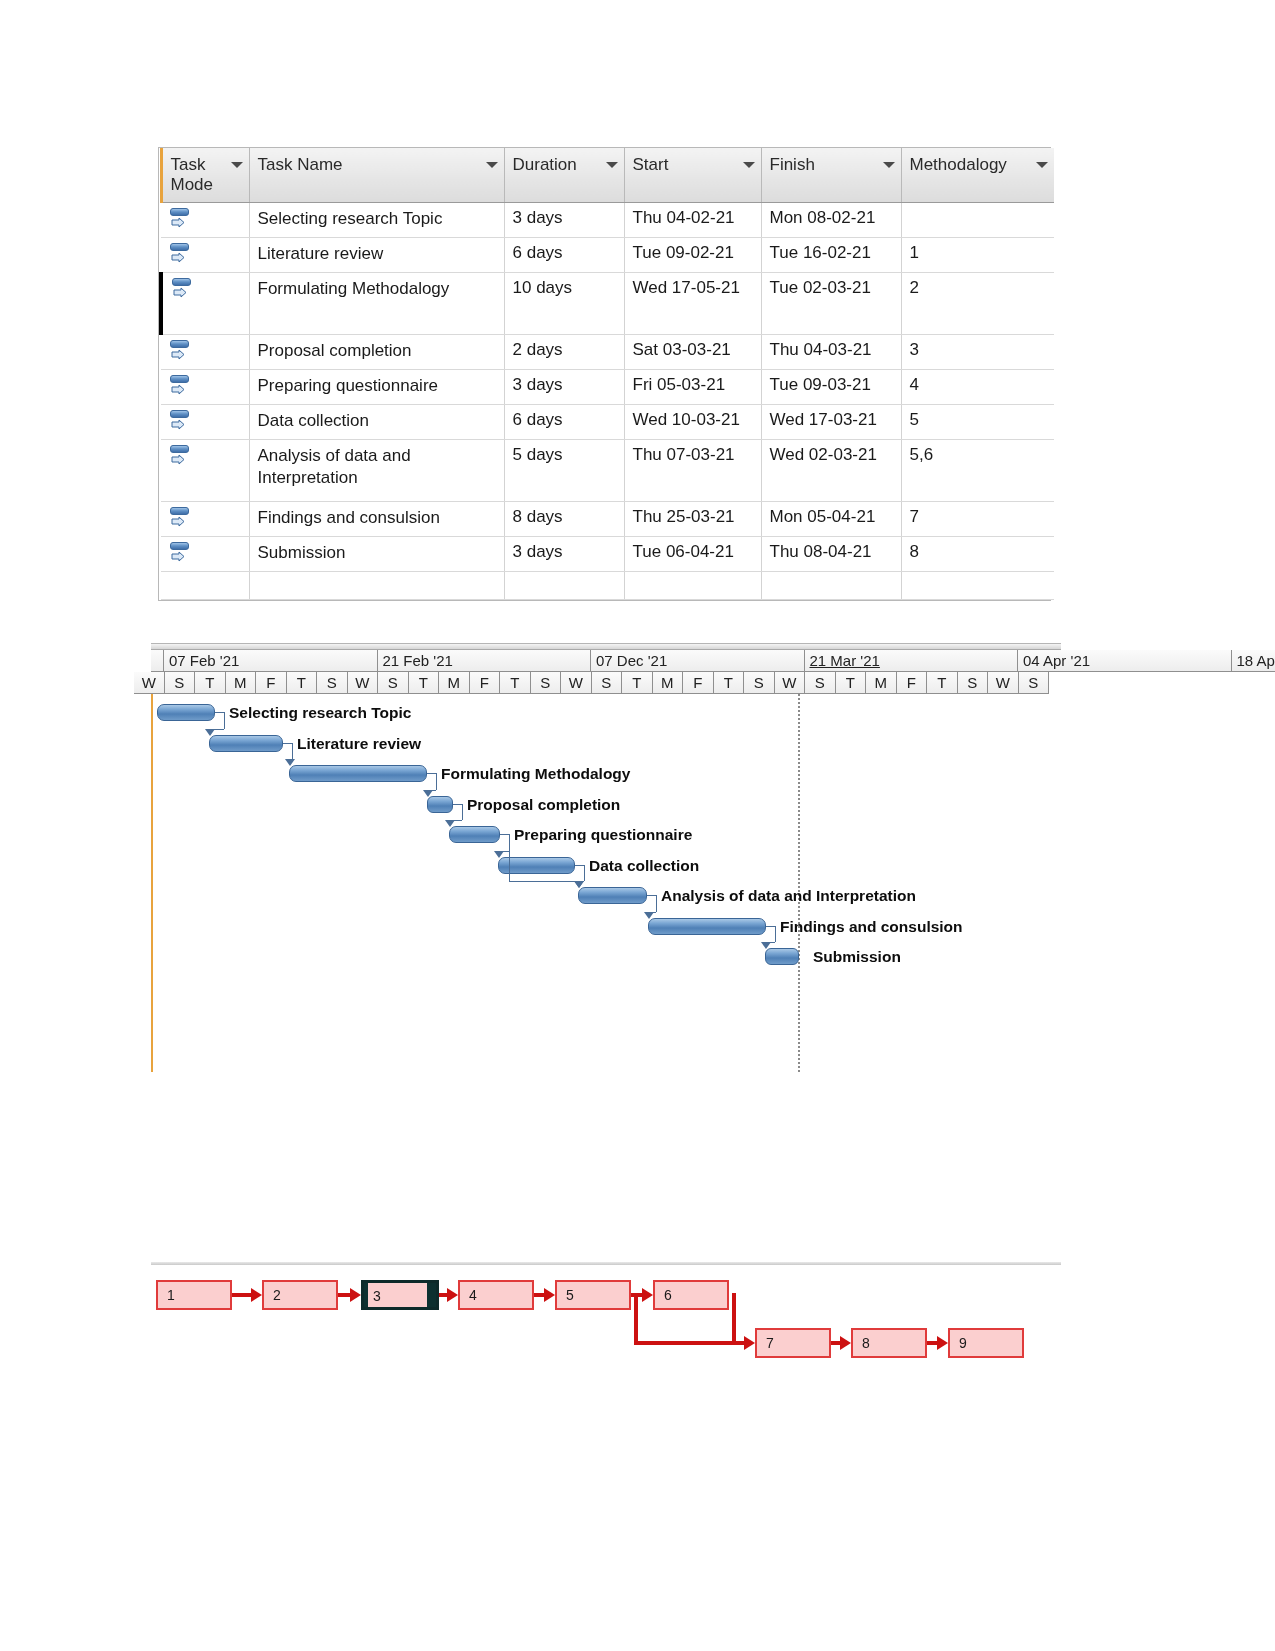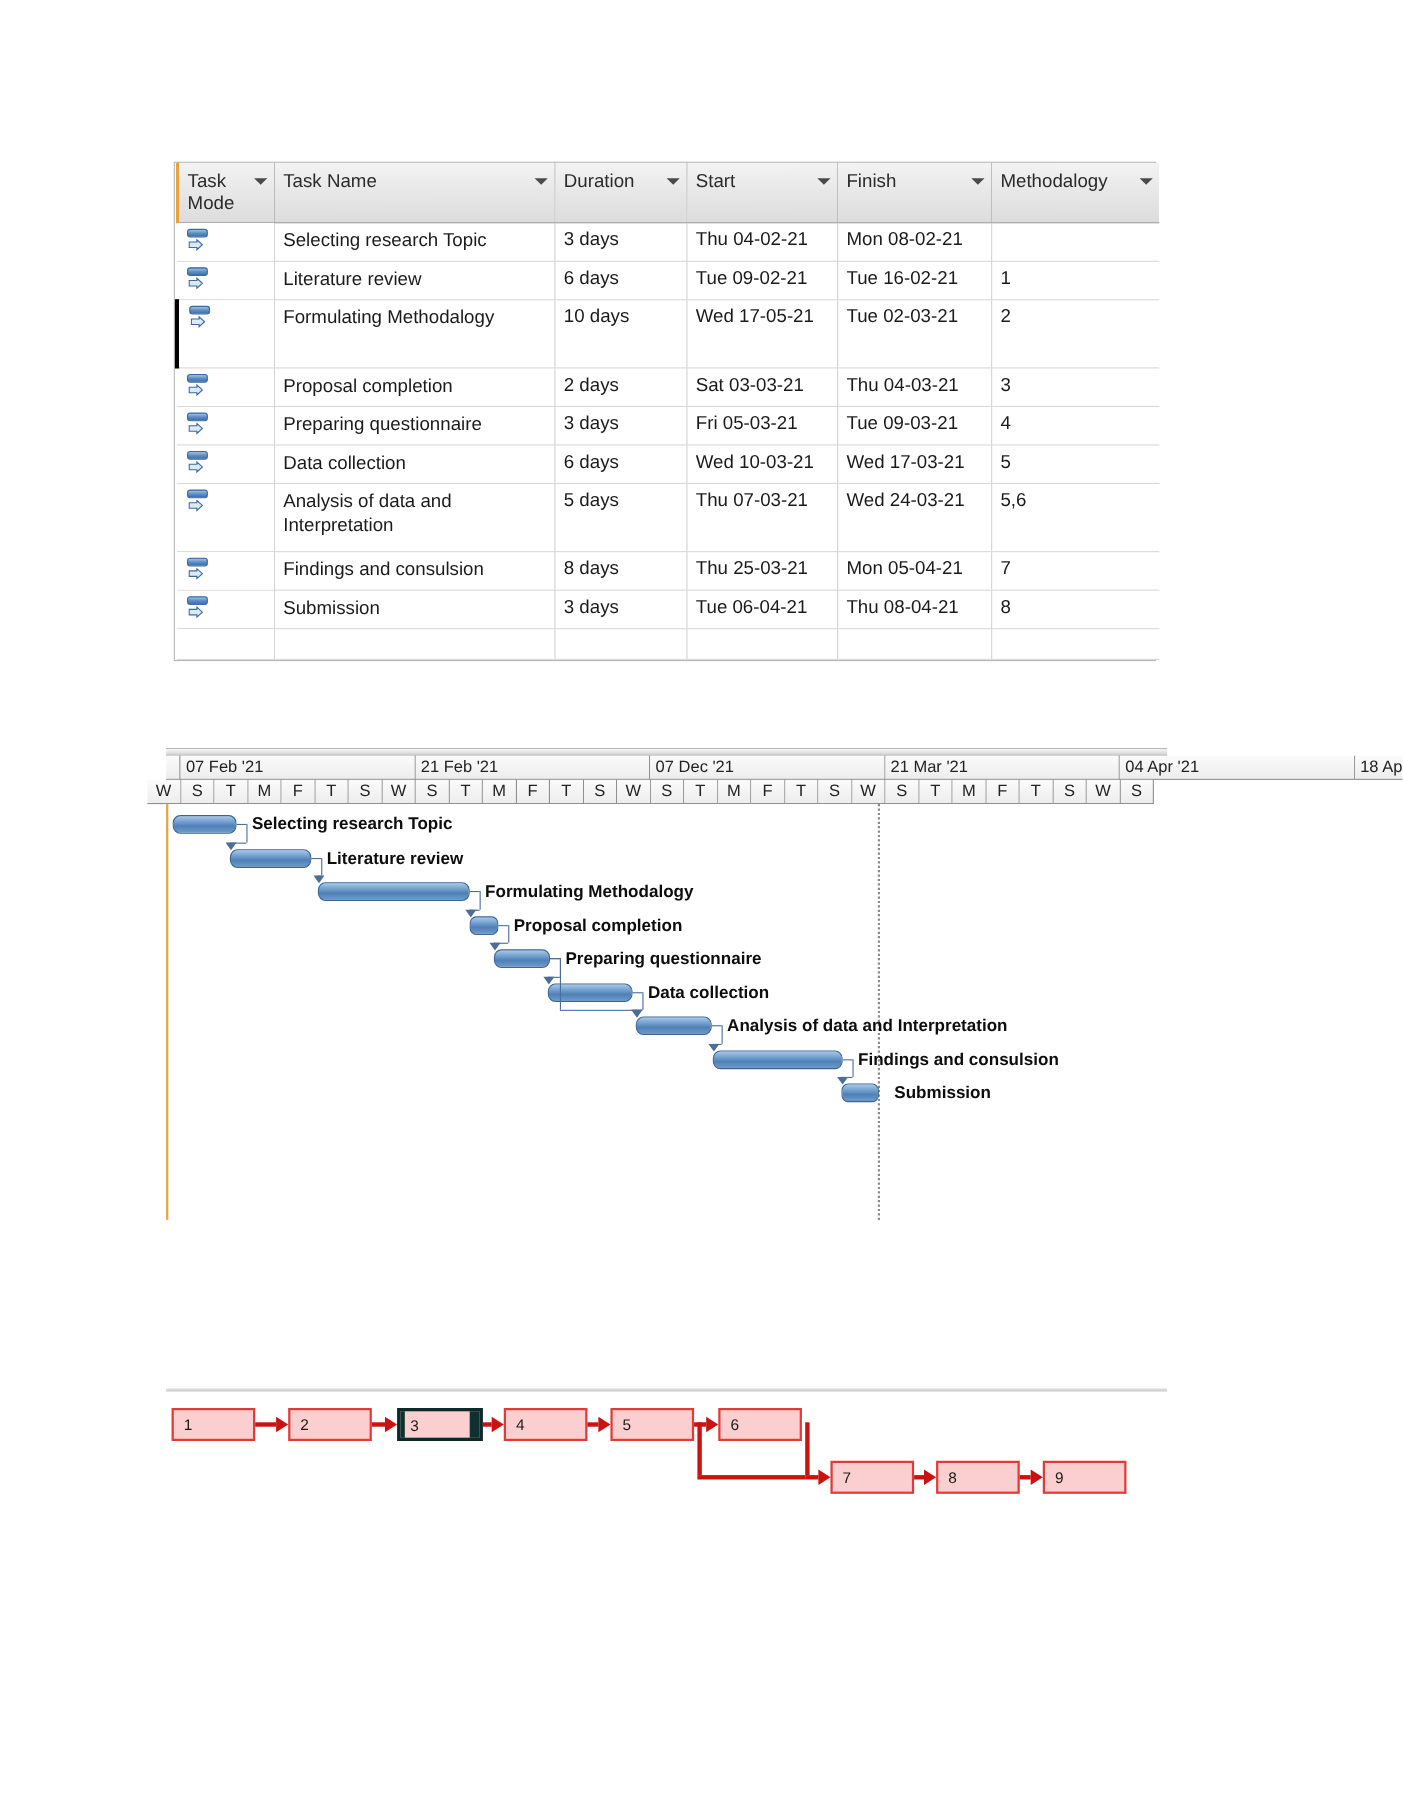--- a/index.html
+++ b/index.html
@@ -100,21 +100,20 @@
 
   
   .gantt {
     position: absolute;
     left: 151px;
     top: 643px;
     width: 910px;
     height: 428px;
     background: #fff;
     border-top: 1px solid #b5b5b5;
-    margin-top: 37px;
   }
   .gantt-topbar {
     position: absolute; left:0; top:0; width: 910px; height: 6px;
     background: linear-gradient(to bottom,#f4f4f4,#d6d6d6);
     border-bottom: 1px solid #a9a9a9;
   }
   .ts-row { position: absolute; left: 0; height: 22px; width: 910px; }
   .ts-months { top: 6px; }
   .ts-days   { top: 28px; }
   .ts-cell {
@@ -358,21 +357,21 @@
             <div class="mode-icon">
               <div class="bar"></div>
               <svg class="arrow" viewBox="0 0 14 12">
                   <path d="M1 3 L8 3 L8 1 L13 5.5 L8 10 L8 8 L1 8 Z" fill="#dce9f7" stroke="#3d6a9e" stroke-width="1"></path>
                 </svg>
             </div>
           </td>
           <td class="name-cell">Analysis of data and Interpretation</td>
           <td>5 days</td>
           <td>Thu 07-03-21</td>
-          <td>Wed 24-03-21</td>
+          <td>Wed 02-03-21</td>
           <td style="border-right:none">5,6</td>
         </tr>
 
         <tr>
           <td class="mode-cell">
             <div class="mode-icon">
               <div class="bar"></div>
               <svg class="arrow" viewBox="0 0 14 12">
                   <path d="M1 3 L8 3 L8 1 L13 5.5 L8 10 L8 8 L1 8 Z" fill="#dce9f7" stroke="#3d6a9e" stroke-width="1"></path>
                 </svg>
@@ -414,21 +413,21 @@
     </table>
   </div>
 
   <div class="gantt">
     <div class="gantt-topbar"></div>
 
     <div class="ts-row ts-months" id="ts-months">
         <div class="ts-cell" style="left: 13px; width: 213.5px;">07 Feb '21</div>
         <div class="ts-cell" style="left: 226.5px; width: 213.5px;">21 Feb '21</div>
         <div class="ts-cell" style="left: 440px; width: 213.5px;">07 Dec '21</div>
-        <div class="ts-cell" style="left: 653.5px; width: 213.5px;">21 Mar '21</div>
+        <div class="ts-cell" style="left: 653.5px; width: 213.5px; text-decoration: underline;">21 Mar '21</div>
         <div class="ts-cell" style="left: 867px; width: 213.5px;">04 Apr '21</div>
         <div class="ts-cell" style="left: 1080.5px; width: 213.5px;">18 Apr '21</div>
         <div class="ts-cell" style="left: 0px; width: 13px;"></div>
       </div>
     <div class="ts-row ts-days" id="ts-days">
         <div class="ts-cell day" style="left: -17px; width: 30.5px;">W</div>
         <div class="ts-cell day" style="left: 13.5px; width: 30.5px;">S</div>
         <div class="ts-cell day" style="left: 44px; width: 30.5px;">T</div>
         <div class="ts-cell day" style="left: 74.5px; width: 30.5px;">M</div>
         <div class="ts-cell day" style="left: 105px; width: 30.5px;">F</div>

